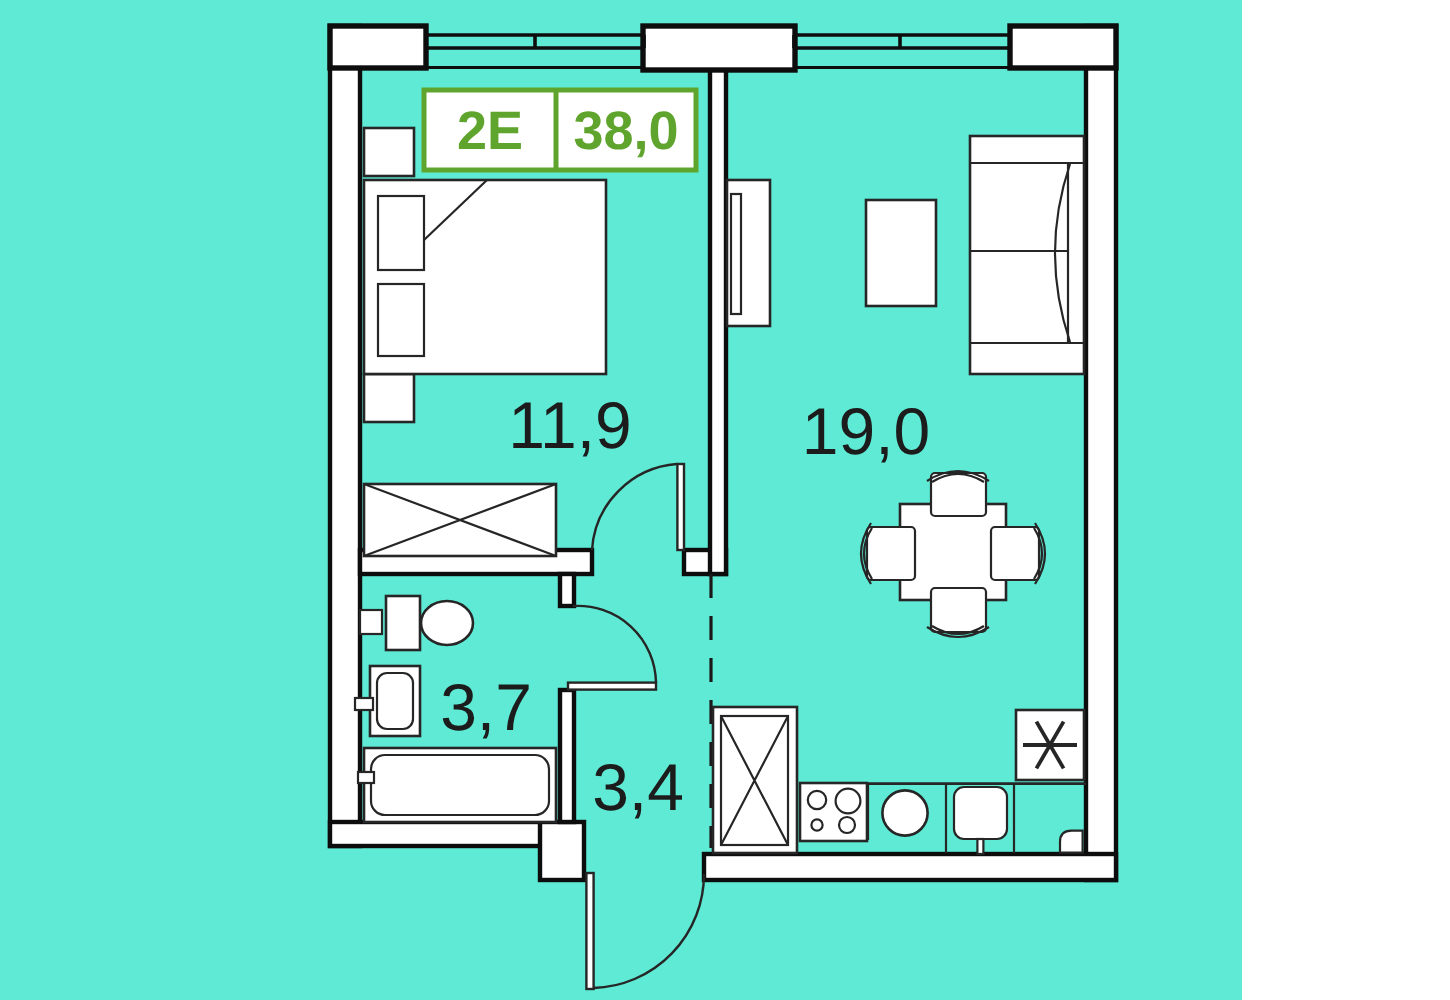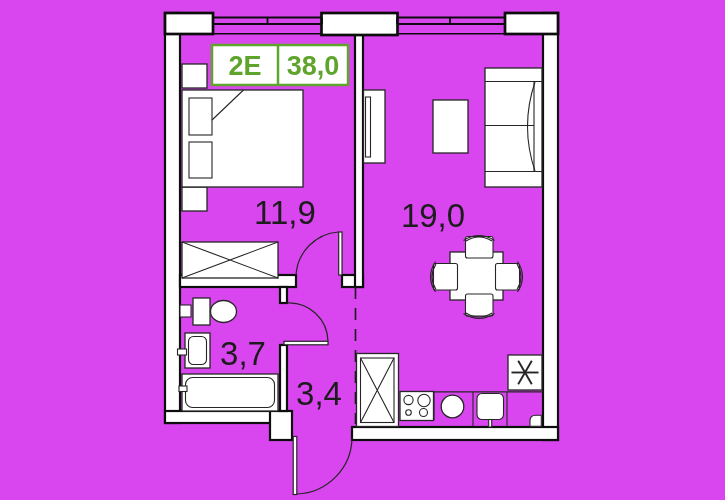--- a/index.html
+++ b/index.html
@@ -1,16 +1,16 @@
 <!DOCTYPE html>
 <html><head>
 <meta charset="utf-8">
 <style>
   html,body{margin:0;padding:0;background:#ffffff;}
-  .stage{position:relative;width:725px;height:500px;background:#d946ef;overflow:hidden;}
+  .stage{position:relative;width:621px;height:500px;background:#5eead4;overflow:hidden;}
   svg{display:block;}
   .wall{fill:#ffffff;stroke:#0d0d0d;stroke-width:2.2;}
   .pier{fill:#ffffff;stroke:#0d0d0d;stroke-width:2.7;}
   .winline{stroke:#0d0d0d;stroke-width:1.8;fill:none;}
   .innerline{stroke:#0d0d0d;stroke-width:1.5;fill:none;}
   .furn{fill:none;stroke:#262626;stroke-width:1.3;}
   .furnf{fill:#ffffff;stroke:#262626;stroke-width:1.3;}
   .thin{stroke-width:1.1;}
   .arc{fill:none;stroke:#262626;stroke-width:1.2;}
   .leaf{fill:#ffffff;stroke:#262626;stroke-width:1.2;}

